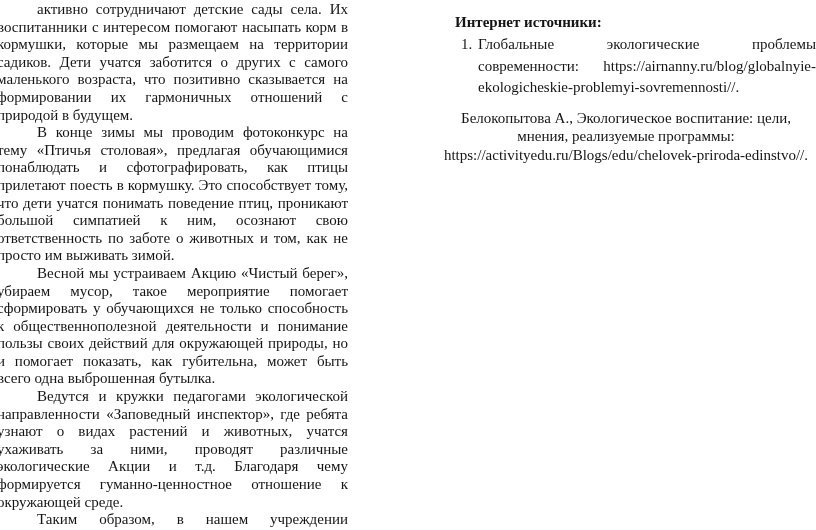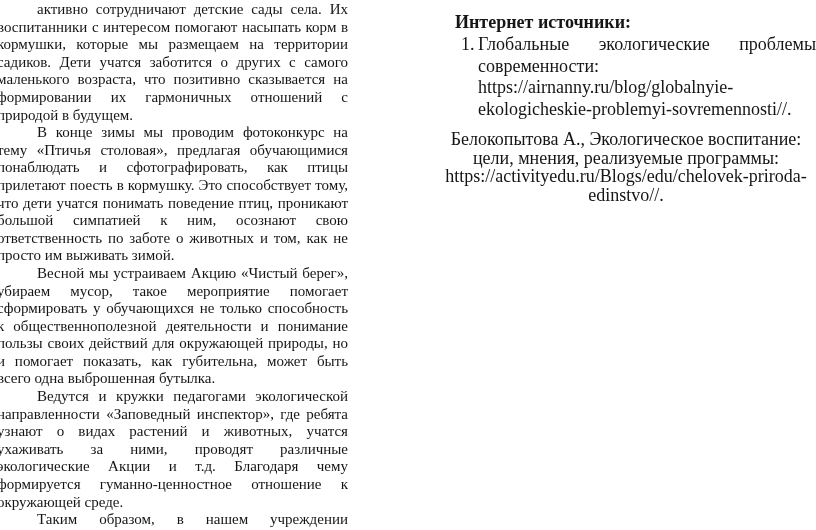--- a/index.html
+++ b/index.html
@@ -32,21 +32,21 @@
     text-indent: 40px;
     overflow-wrap: break-word;
   }
 
   
   .col-right {
     position: absolute;
     left: 433px;
     top: 12px;
     width: 383px;
-    font-size: 18px;
+    font-size: 15px;
   }
   .sources-heading {
     font-weight: bold;
     margin: 0 0 1px 22px;
     line-height: 21px;
   }
   .numbered-source {
     position: relative;
     padding-left: 45px;
     text-align: justify;

